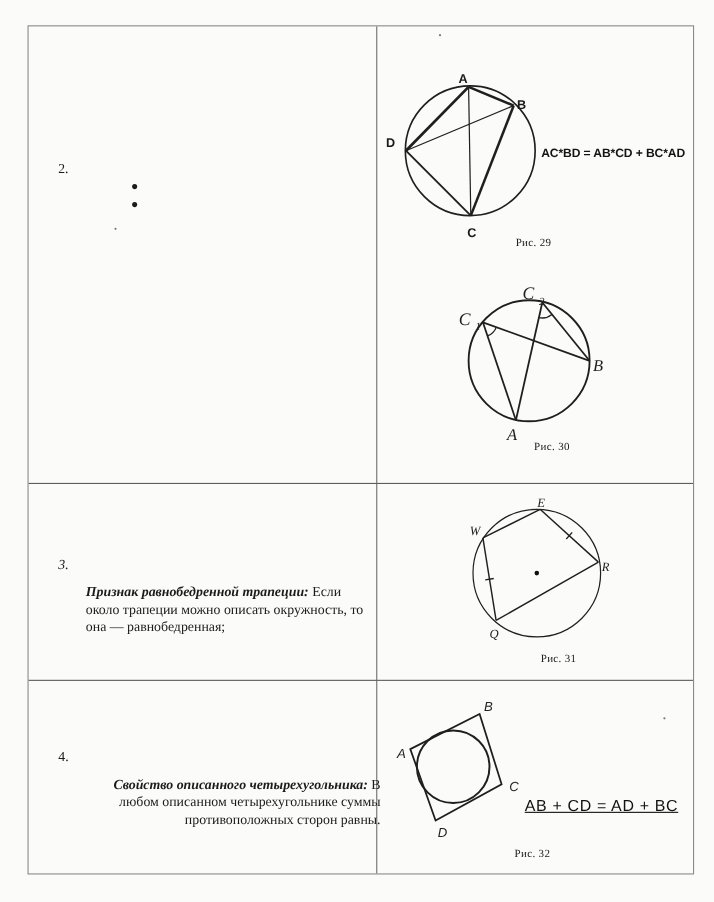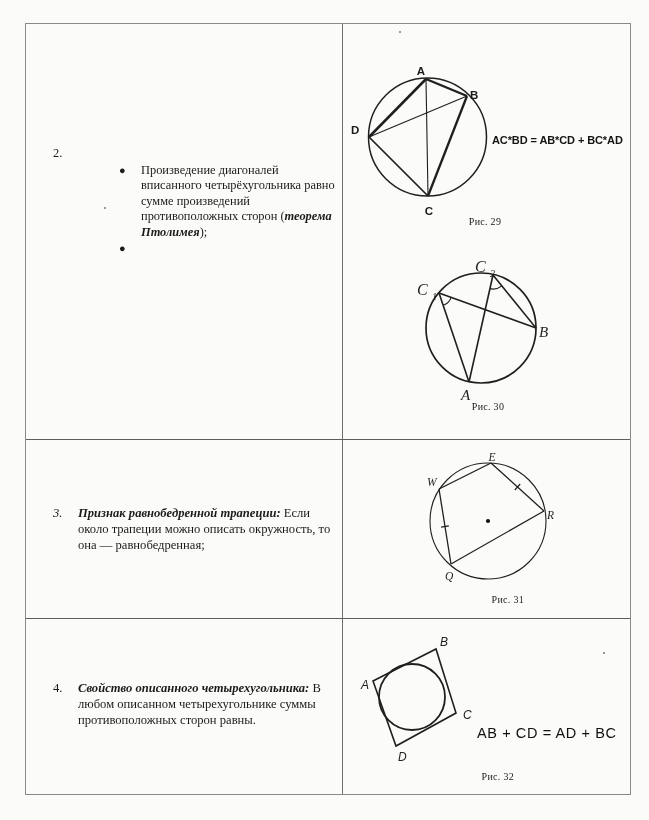--- a/index.html
+++ b/index.html
@@ -22,43 +22,43 @@
   
   .item{position:absolute;font-size:12.4px;line-height:15.5px;}
   .row-head{display:flex;}
   .num{flex:none;width:25px;}
   .num.it{font-style:italic;}
   .bi{font-weight:bold;font-style:italic;}
   .bullets{margin-left:66px;}
   .bullet{display:flex;margin-top:1px;}
   .dot{flex:none;width:22px;font-size:11px;line-height:15px;}
   .btext{width:195px;}
-  .para-text{width:265px;}
-  .para-text.w4{width:268px;}
+  .para-text{width:265px;margin-top:25px;}
+  .para-text.w4{width:268px;text-align:right;}
   .p3{font-size:12.6px;line-height:16px;}
 
   
   .fig{position:absolute;}
   .fig svg{display:block;overflow:visible;}
   .lbl-sansb{font-family:"Liberation Sans",sans-serif;font-weight:bold;font-size:11.5px;fill:#1a1a1a;}
   .lbl-serifi{font-family:"Liberation Serif",serif;font-style:italic;fill:#1f1f1f;}
   .lbl-sansi{font-family:"Liberation Sans",sans-serif;font-style:italic;font-size:12px;fill:#222;}
   .stroke{stroke:#1f1f1f;fill:none;}
 
   .caption{
     position:absolute;width:60px;text-align:center;
     font-size:10px;color:#23201f;letter-spacing:.3px;font-family:Liberation Serif, serif;
   }
   .formula-bold{
     position:absolute;font-family:"Liberation Sans",sans-serif;
     font-weight:bold;font-size:11px;letter-spacing:-.1px;color:#141414;white-space:nowrap;
   }
   .formula-reg{
     position:absolute;font-family:"Liberation Sans",sans-serif;
-    font-size:14.5px;letter-spacing:.6px;color:#111;white-space:nowrap;
+    font-size:14.5px;letter-spacing:.6px;color:#111;white-space:nowrap;text-decoration:underline;
   }
 </style>
 </head>
 <body>
 
 <div class="page">
 
   <div class="speck" style="left:399px;top:31px;"></div>
   <div class="speck" style="left:104px;top:207px;"></div>
   <div class="speck" style="left:603px;top:652px;"></div>
@@ -68,21 +68,20 @@
     <div class="hline" style="top:415px;"></div>
     <div class="hline" style="top:594px;"></div>
 
     <div class="item" style="left:27px;top:122px;width:288px;">
       <div class="row-head">
         <span class="num">2.</span>
       </div>
       <div class="bullets">
         <div class="bullet">
           <span class="dot">●</span>
-          <div class="btext"><span>Произведение диагоналей вписанного четырёхугольника равно сумме произведений противоположных сторон (</span><span class="bi">теорема Птолимея</span><span>);</span></div>
         </div>
         <div class="bullet">
           <span class="dot">●</span>
         </div>
       </div>
     </div>
 
     <div class="fig" style="left:323px;top:39px;">
       <svg width="170" height="158" viewBox="0 0 170 158">
         <circle class="stroke" cx="78.5" cy="74" r="59" stroke-width="1.5"></circle>
@@ -111,21 +110,21 @@
         <path class="stroke" d="M40.2,46.4 A13,13 0 0 1 32.2,54.3" stroke-width="1.2"></path>
         <path class="stroke" d="M90.8,34.9 A14,14 0 0 1 78.9,37.7" stroke-width="1.2"></path>
         <text class="lbl-serifi" x="6" y="44" font-size="16">C</text>
         <text class="lbl-serifi" x="21" y="49" font-size="10">1</text>
         <text class="lbl-serifi" x="64" y="21" font-size="16">C</text>
         <text class="lbl-serifi" x="79" y="26" font-size="10">2</text>
         <text class="lbl-serifi" x="128" y="86" font-size="15">B</text>
         <text class="lbl-serifi" x="50" y="149" font-size="15">A</text>
       </svg>
     </div>
-    <div class="caption" style="left:432px;top:377px;">Рис. 30</div>
+    <div class="caption" style="left:432px;top:377px;text-align:right;">Рис. 30</div>
 
     <div class="item p3" style="left:27px;top:481px;width:292px;">
       <div class="row-head">
         <span class="num it">3.</span>
         <div class="para-text"><span class="bi">Признак равнобедренной трапеции:</span><span> Если около трапеции можно описать окружность, то она — равнобедренная;</span></div>
       </div>
     </div>
 
     <div class="fig" style="left:400px;top:427px;">
       <svg width="135" height="140" viewBox="0 0 135 140">
@@ -156,16 +155,16 @@
       <svg width="125" height="140" viewBox="0 0 125 140">
         <path class="stroke" d="M12,50 L75,18 L95,82 L35,115 Z" stroke-width="1.6"></path>
         <circle class="stroke" cx="51" cy="66" r="33" stroke-width="1.8"></circle>
         <text class="lbl-sansi" x="0" y="58">A</text>
         <text class="lbl-sansi" x="79" y="15">B</text>
         <text class="lbl-sansi" x="102" y="88">C</text>
         <text class="lbl-sansi" x="37" y="130">D</text>
       </svg>
     </div>
     <div class="formula-reg" style="left:451px;top:701px;">AB + CD = AD + BC</div>
-    <div class="caption" style="left:428px;top:747px;text-align:right;">Рис. 32</div>
+    <div class="caption" style="left:428px;top:747px;">Рис. 32</div>
 
   </div>
 </div>
 
 </body></html>

